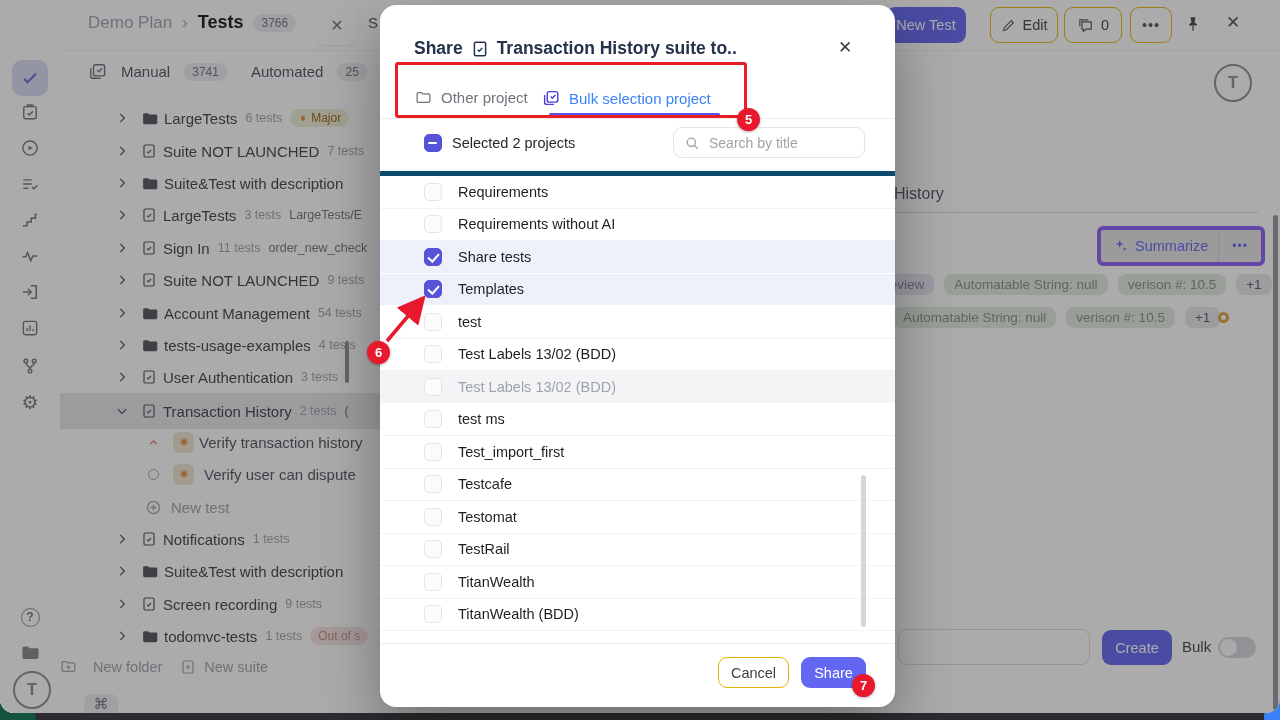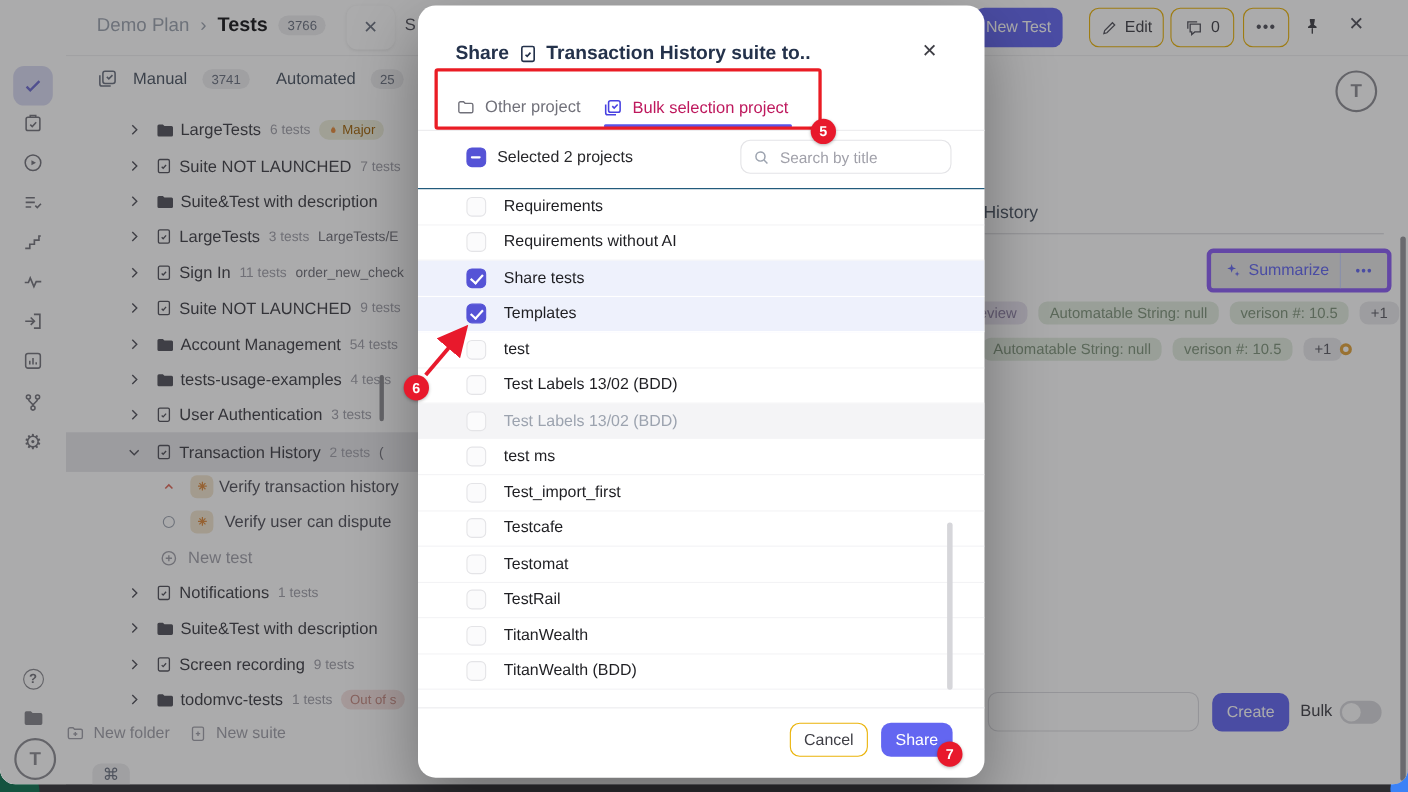--- a/index.html
+++ b/index.html
@@ -67,28 +67,28 @@
   .toggle{position:absolute;left:1218px;top:637px;width:38px;height:21px;border-radius:11px;background:#d7d7db;}
   .toggle .knob{position:absolute;left:2px;top:2px;width:17px;height:17px;border-radius:50%;background:#fcfcfc;}
   .right-scrollbar{position:absolute;left:1273px;top:215px;width:5px;height:495px;border-radius:3px;background:#97979c;}
   
   .modal{position:absolute;left:380px;top:5px;width:515px;height:702px;background:#fff;border-radius:16px;box-shadow:0 24px 60px rgba(0,0,0,.35);z-index:100;}
   .m-title{position:absolute;left:34px;top:33px;display:flex;align-items:center;gap:8px;font-size:17.5px;font-weight:700;color:#24324b;}
   .m-close{position:absolute;left:458px;top:32px;font-size:17px;color:#3f3f46;}
   .m-tabs-border{position:absolute;left:0px;top:113px;width:515px;height:1px;background:#ececee;}
   .m-tab{position:absolute;top:84px;display:flex;align-items:center;gap:9px;font-size:15px;font-weight:500;}
   .m-tab.inactive{left:35px;color:#71717a;}
-  .m-tab.active{left:168px;color:#be185d;}
+  .m-tab.active{left:162px;color:#3b82f6;}
   .m-tab-underline{position:absolute;left:169px;top:108px;width:171px;height:2.5px;border-radius:2px;background:#5a54e8;}
   .m-selrow{position:absolute;left:44px;top:129px;display:flex;align-items:center;gap:10px;}
   .m-selrow .lbl{font-size:14.5px;color:#27272a;}
   .m-search{position:absolute;left:293px;top:122px;width:192px;height:31px;border:1px solid #e4e4e7;border-radius:9px;box-sizing:border-box;display:flex;align-items:center;gap:7px;padding:0 10px;background:#fff;}
   .m-search input{border:none;outline:none;width:130px;font-size:14px;color:#27272a;font-family:inherit;background:transparent;}
   .m-search input::placeholder{color:#a1a1aa;}
-  .m-list{position:absolute;left:0;top:166px;width:515px;height:456px;overflow:hidden;border-top:1px solid #0c4a6e;}
+  .m-list{position:absolute;left:0;top:166px;width:515px;height:456px;overflow:hidden;border-top:5px solid #0c4a6e;}
   .prow{position:relative;width:515px;height:32.5px;display:flex;align-items:center;border-bottom:1px solid #f3f3f5;box-sizing:border-box;padding-left:44px;gap:16px;}
   .prow .plabel{font-size:14.5px;color:#1f1f23;}
   .prow.sel{background:#eef1fc;border-bottom-color:#fff;}
   .prow.dis{background:#f4f4f6;border-bottom-color:#fff;}
   .prow.dis .plabel{color:#9ca3af;}
   .cb{width:18px;height:18px;border-radius:5px;border:1.5px solid #e4e4e7;background:#fbfbfc;box-sizing:border-box;flex:0 0 auto;position:relative;}
   .cb.on{background:#5553d6;border-color:#5553d6;}
   .cb.on::after{content:"";position:absolute;left:5px;top:2px;width:5px;height:9px;border:2.2px solid #fff;border-top:0;border-left:0;transform:rotate(42deg);}
   .cb.ind{background:#5553d6;border-color:#5553d6;}
   .cb.ind::after{content:"";position:absolute;left:3px;top:6.6px;width:9px;height:2.6px;border-radius:2px;background:#fff;}
@@ -428,21 +428,21 @@
             <path d="M3 6.5A2 2 0 0 1 5 4.5h5l2 2h9a2 2 0 0 1 2 2V18a2 2 0 0 1-2 2H5a2 2 0 0 1-2-2z"></path>
           </svg>
         <span class="tlabel">todomvc-tests</span>
         <span class="tcount">1 tests</span>
         <span class="tbadge badge-out">Out of s</span>
       </div>
     </div>
     <div class="tree-scrollbar"></div>
 
     <div class="tree-links">
-      <span style="display:inline-flex;align-items:center;gap:8px;text-align:center;">
+      <span style="display:inline-flex;align-items:center;gap:16px;text-align:center;">
         <svg class="ic" width="17" height="17" viewBox="0 0 24 24" fill="none" stroke="#a1a1aa" stroke-width="1.8">
             <path d="M3 7a2 2 0 0 1 2-2h4l2 2h8a2 2 0 0 1 2 2v8a2 2 0 0 1-2 2H5a2 2 0 0 1-2-2z"></path>
             <path d="M12 10.5v5M9.5 13h5"></path>
           </svg>
         <span>New folder</span>
       </span>
       <span style="display:inline-flex;align-items:center;gap:8px;">
         <svg class="ic" width="16" height="16" viewBox="0 0 24 24" fill="none" stroke="#a1a1aa" stroke-width="1.8">
             <rect x="4.5" y="3" width="15" height="18" rx="2"></rect>
             <path d="M12 9v6M9 12h6"></path>

